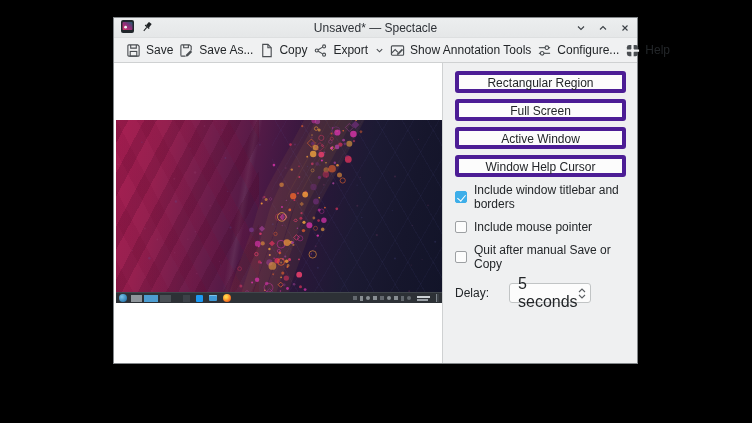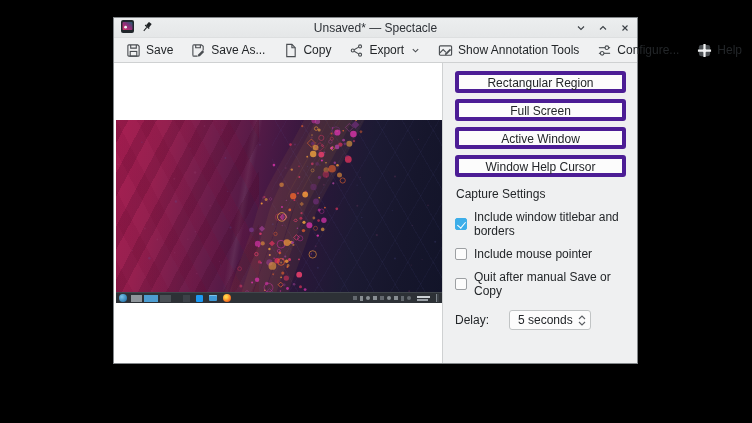--- a/index.html
+++ b/index.html
@@ -27,21 +27,21 @@
   .titlebar-title {
     position:absolute; left:0; right:0; text-align:center;
     font-size:12px; color:#2d3136; z-index:1;
   }
   .titlebar-controls { margin-left:auto; display:flex; gap:12px; z-index:2; }
   .win-btn { background:none; border:none; padding:0; line-height:0; }
 
   
   .toolbar {
     flex:0 0 24px; height:24px; display:flex; align-items:center;
-    gap:18px; padding:0 12px; background:#f0f1f2; font-size:12px;
+    gap:6px; padding:0 12px; background:#f0f1f2; font-size:12px;
   }
   .tool { display:flex; align-items:center; gap:5px; background:none; border:none; padding:0; white-space:nowrap; }
   .tool svg { flex:0 0 auto; }
   .chev { margin-left:2px; }
 
   
   .content { flex:1; display:flex; border-top:1px solid #cfd1d2; min-height:0; }
 
   .preview-pane { flex:1; background:#ffffff; position:relative; }
   .screenshot-preview {
@@ -116,21 +116,21 @@
     content:""; position:absolute; left:2.5px; top:0.5px; width:4px; height:7px;
     border:solid #fff; border-width:0 1.6px 1.6px 0; transform:rotate(40deg);
   }
   .opt-label { font-size:12px; }
   .delay-row { display:flex; align-items:center; gap:20px; margin-top:12px; }
   .delay-label { font-size:12px; }
   .spinbox {
     width:82px; height:20px; background:#fcfcfc; border:1px solid #c1c4c5;
     border-radius:3px; display:flex; align-items:center; padding:0 4px 0 8px;
   }
-  .spin-value { flex:1; font-size:12px; }
+  .spin-value { flex:1; font-size:16px; }
   .spin-arrows { display:flex; flex-direction:column; gap:1px; line-height:0; }
 </style>
 </head>
 <body>
 
 <div class="window">
 
   <div class="titlebar">
     <div class="titlebar-left">
       <span>
@@ -502,21 +502,20 @@
     </div>
 
     <div class="sidebar">
 
       <div class="sidebar-body">
         <button class="capture-btn">Rectangular Region</button>
         <button class="capture-btn">Full Screen</button>
         <button class="capture-btn">Active Window</button>
         <button class="capture-btn">Window Help Cursor</button>
 
-        <div class="settings-heading">Capture Settings</div>
 
         <div class="opt-row">
           <span class="checkbox checked"></span>
           <span class="opt-label">Include window titlebar and borders</span>
         </div>
         <div class="opt-row">
           <span class="checkbox"></span>
           <span class="opt-label">Include mouse pointer</span>
         </div>
         <div class="opt-row">

